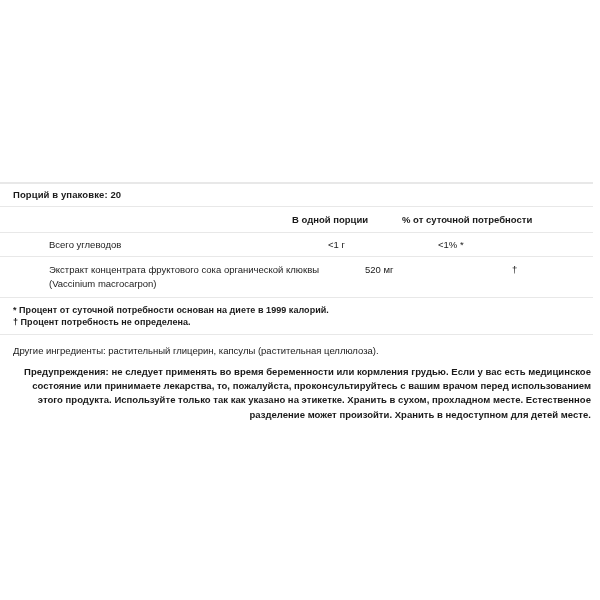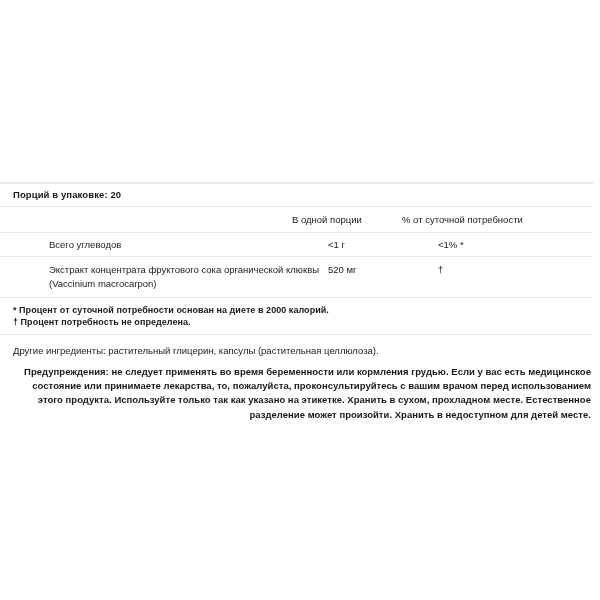--- a/index.html
+++ b/index.html
@@ -38,21 +38,21 @@
   }
 
   .trow {
     display: flex;
     align-items: flex-start;
     padding: 5px 0 5px 0;
     font-size: 9.5px;
     line-height: 13px;
   }
   .trow.head {
-    font-weight: normal;
+    font-weight: bold;
     padding-top: 6px;
     padding-bottom: 6px;
   }
   .trow.data {
     font-weight: normal;
     margin-left: 36px;
   }
 
   .c1 {
     width: 292px;
@@ -64,20 +64,21 @@
     box-sizing: border-box;
   }
   .c3 {
     flex: 1;
     box-sizing: border-box;
   }
 
   .ingredient-row {
     padding-top: 6px;
     padding-bottom: 7px;
+    gap: 37px;
   }
   .ingredient-row .c1 {
     line-height: 13.5px;
   }
 
   .footnotes {
     padding: 6px 0 6px 13px;
     font-size: 9px;
     font-weight: bold;
     line-height: 12px;
@@ -137,21 +138,21 @@
 
   <div class="trow data ingredient-row">
     <div class="c1">Экстракт концентрата фруктового сока органической клюквы (Vaccinium macrocarpon)</div>
     <div class="c2">520 мг</div>
     <div class="c3">†</div>
   </div>
 
   <div class="rule"></div>
 
   <div class="footnotes">
-    <div>* Процент от суточной потребности основан на диете в 2000 калорий.</div>
+    <div>* Процент от суточной потребности основан на диете в 1999 калорий.</div>
     <div>† Процент потребность не определена.</div>
   </div>
 
   <div class="rule"></div>
 
   <div class="other-ing">Другие ингредиенты: растительный глицерин, капсулы (растительная целлюлоза).</div>
 
 </div>
 
 <div class="warnings">Предупреждения: не следует применять во время беременности или кормления грудью. Если у вас есть медицинское состояние или принимаете лекарства, то, пожалуйста, проконсультируйтесь с вашим врачом перед использованием этого продукта. Используйте только так как указано на этикетке. Хранить в сухом, прохладном месте. Естественное разделение может произойти. Хранить в недоступном для детей месте.</div>

